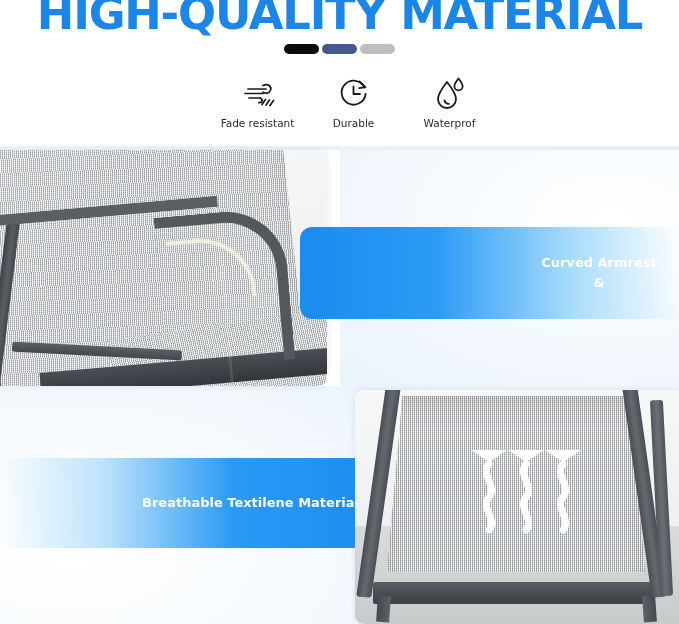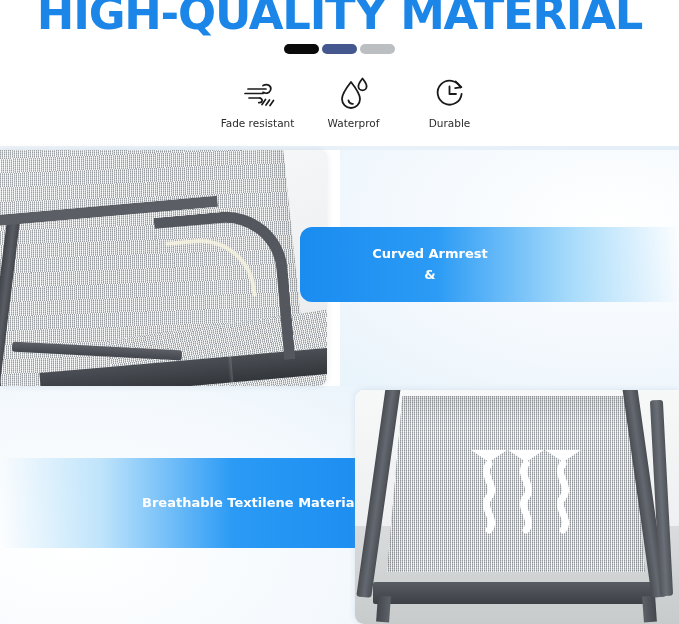--- a/index.html
+++ b/index.html
@@ -191,24 +191,24 @@
   .callout{
     position:absolute;
     display:flex;align-items:center;
     color:#ffffff;
     font-family:"DejaVu Sans", sans-serif;
     font-weight:bold;
     font-size:13px;
     line-height:1.55;
   }
   .callout-right{       
-    left:300px;top:227px;width:379px;height:75px;
+    left:300px;top:227px;width:379px;height:92px;
     border-radius:12px 0 0 12px;
     background:linear-gradient(90deg,#1a8cf0 0%,#2b9bf5 36%,#a9dcfb 72%,rgba(255,255,255,0) 100%);
-    padding-left:50px;box-sizing:border-box;
+    padding-left:65px;box-sizing:border-box;justify-content:flex-end;
   }
   .callout-right .ctext{text-align:center;width:160px;}
   .callout-left{        
     left:0px;top:458px;width:389px;height:90px;
     border-radius:0 12px 12px 0;
     background:linear-gradient(90deg,rgba(255,255,255,0) 0%,#bfe4fb 26%,#2a9af5 60%,#1a8cf0 100%);
     justify-content:flex-end;
     padding-right:30px;box-sizing:border-box;
   }
   .callout-left .ctext{text-align:center;}
@@ -256,40 +256,40 @@
           <path d="M27 8.5 c5-2.5 9 1 7.5 4.8 C33.2 16.5 29.6 17 27 15.3"></path>
           <path d="M24 21 c3.5 1.6 2.4 5 -1.2 4.6"></path>
           <path d="M26 27.5 l3.5 -5"></path>
           <path d="M30 28 l3.5 -5"></path>
           <path d="M34 28.5 l3.5 -5"></path>
         </svg>
       </div>
       <div class="flabel">Fade  resistant</div>
     </div>
 
+    <div class="feature f-dur">
+      <div class="ficon">
+        <svg width="36" height="34" viewBox="0 0 36 34" fill="none" stroke="#1a1a1a" stroke-width="1.8" stroke-linecap="round" stroke-linejoin="round">
+          <path d="M28.5 10.5 A12 12 0 1 0 29.6 16.8"></path>
+          <path d="M23.5 4.5 L29.4 10.1 L23.2 11.2"></path>
+          <path d="M17.5 9.5 V17 H24"></path>
+        </svg>
+      </div>
+      <div class="flabel">Durable</div>
+    </div>
+
     <div class="feature f-wat">
       <div class="ficon">
         <svg width="34" height="36" viewBox="0 0 34 36" fill="none" stroke="#1a1a1a" stroke-width="1.8" stroke-linecap="round" stroke-linejoin="round">
           <path d="M14 6 C14 6 5 17.4 5 23 a9 9 0 0 0 18 0 C23 17.4 14 6 14 6 Z"></path>
           <path d="M11.5 24.5 a4 4 0 0 0 4.4 3.4"></path>
           <path d="M25.5 2.5 C25.5 2.5 21.4 7.6 21.4 10.2 a4.1 4.1 0 0 0 8.2 0 C29.6 7.6 25.5 2.5 25.5 2.5 Z"></path>
         </svg>
       </div>
       <div class="flabel">Waterprof</div>
-    </div>
-
-    <div class="feature f-dur">
-      <div class="ficon">
-        <svg width="36" height="34" viewBox="0 0 36 34" fill="none" stroke="#1a1a1a" stroke-width="1.8" stroke-linecap="round" stroke-linejoin="round">
-          <path d="M28.5 10.5 A12 12 0 1 0 29.6 16.8"></path>
-          <path d="M23.5 4.5 L29.4 10.1 L23.2 11.2"></path>
-          <path d="M17.5 9.5 V17 H24"></path>
-        </svg>
-      </div>
-      <div class="flabel">Durable</div>
     </div>
 
   </div>
 </div>
 
 <div class="divider"></div>
 
 <div class="photo photo-top">
   <div class="pt-bg"></div>
   <div class="pt-wall"></div>

